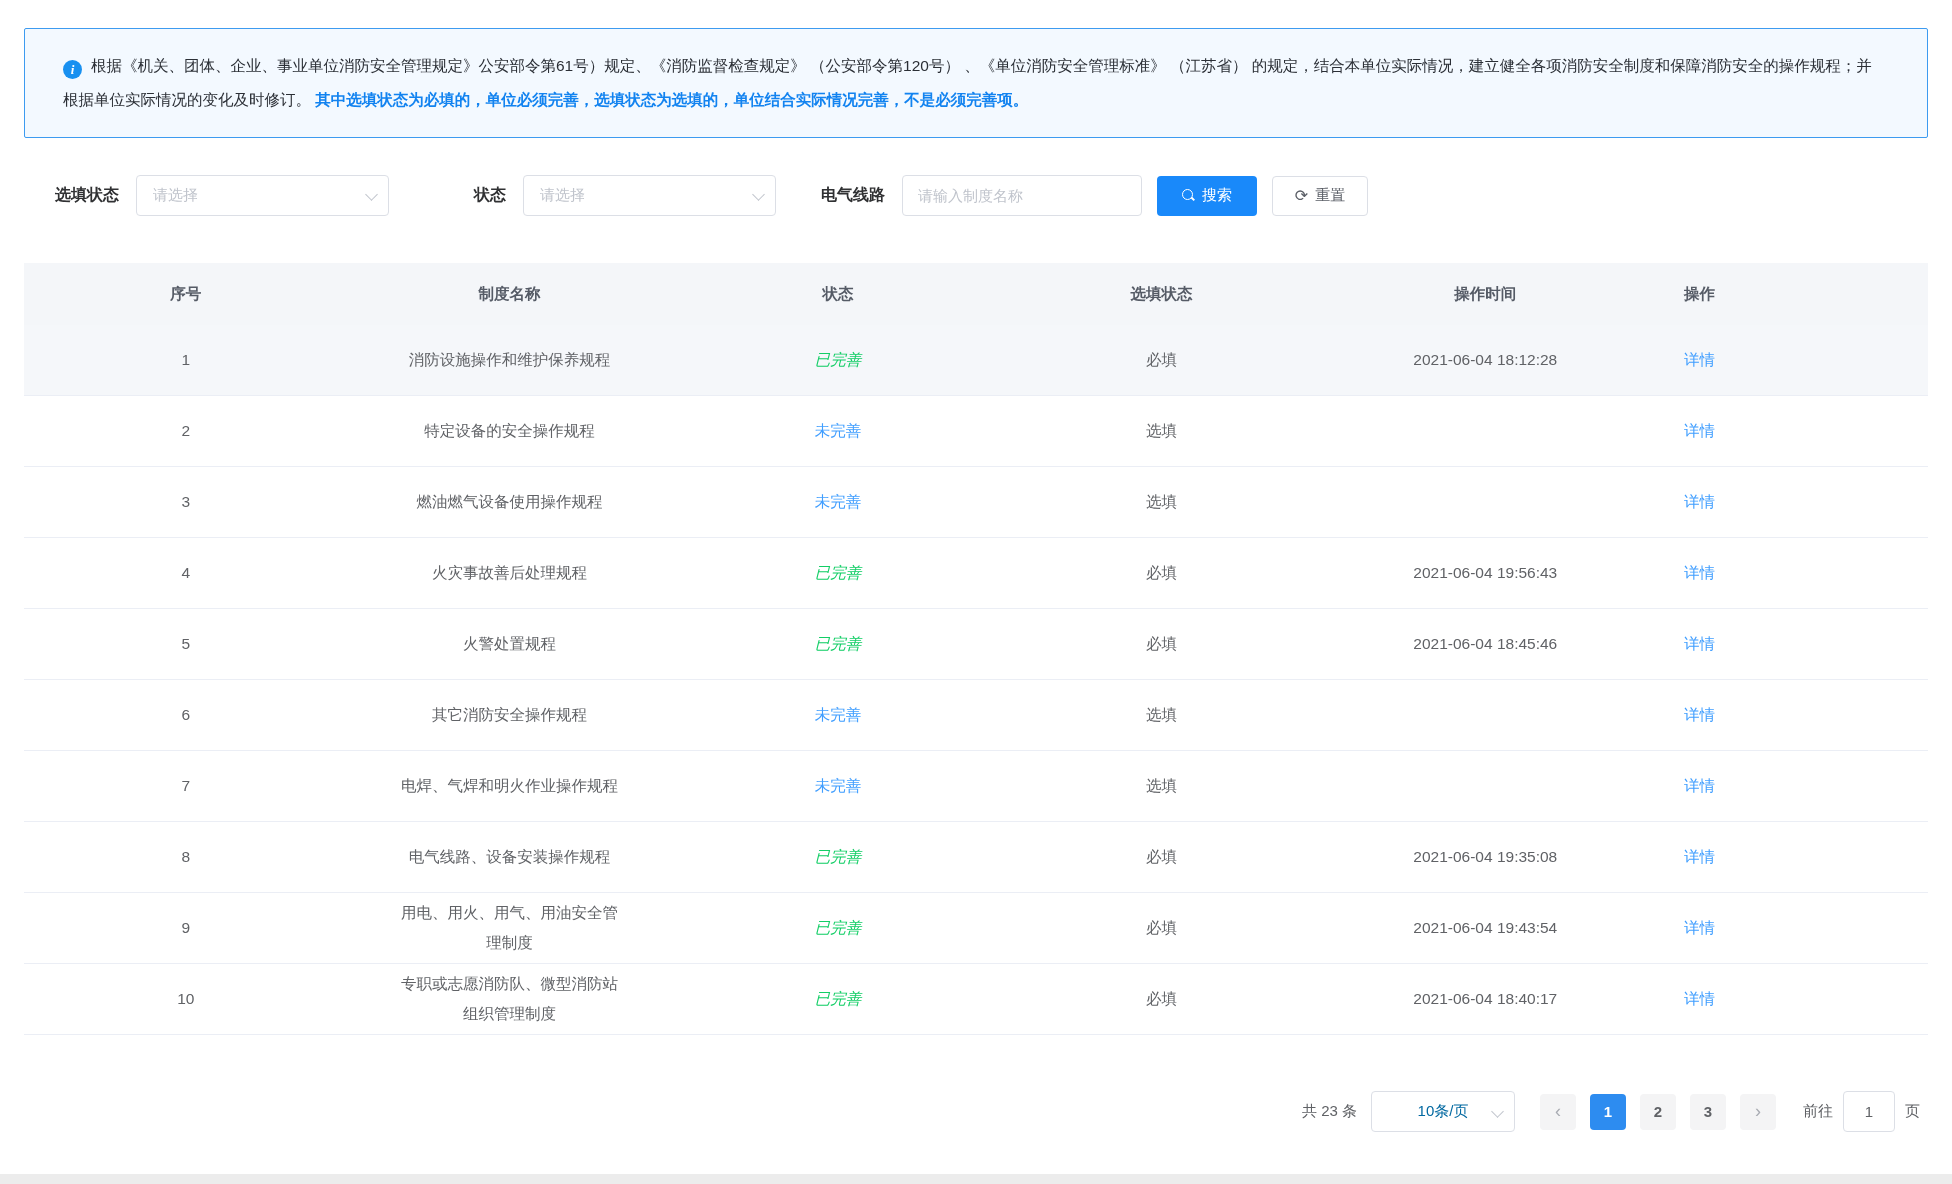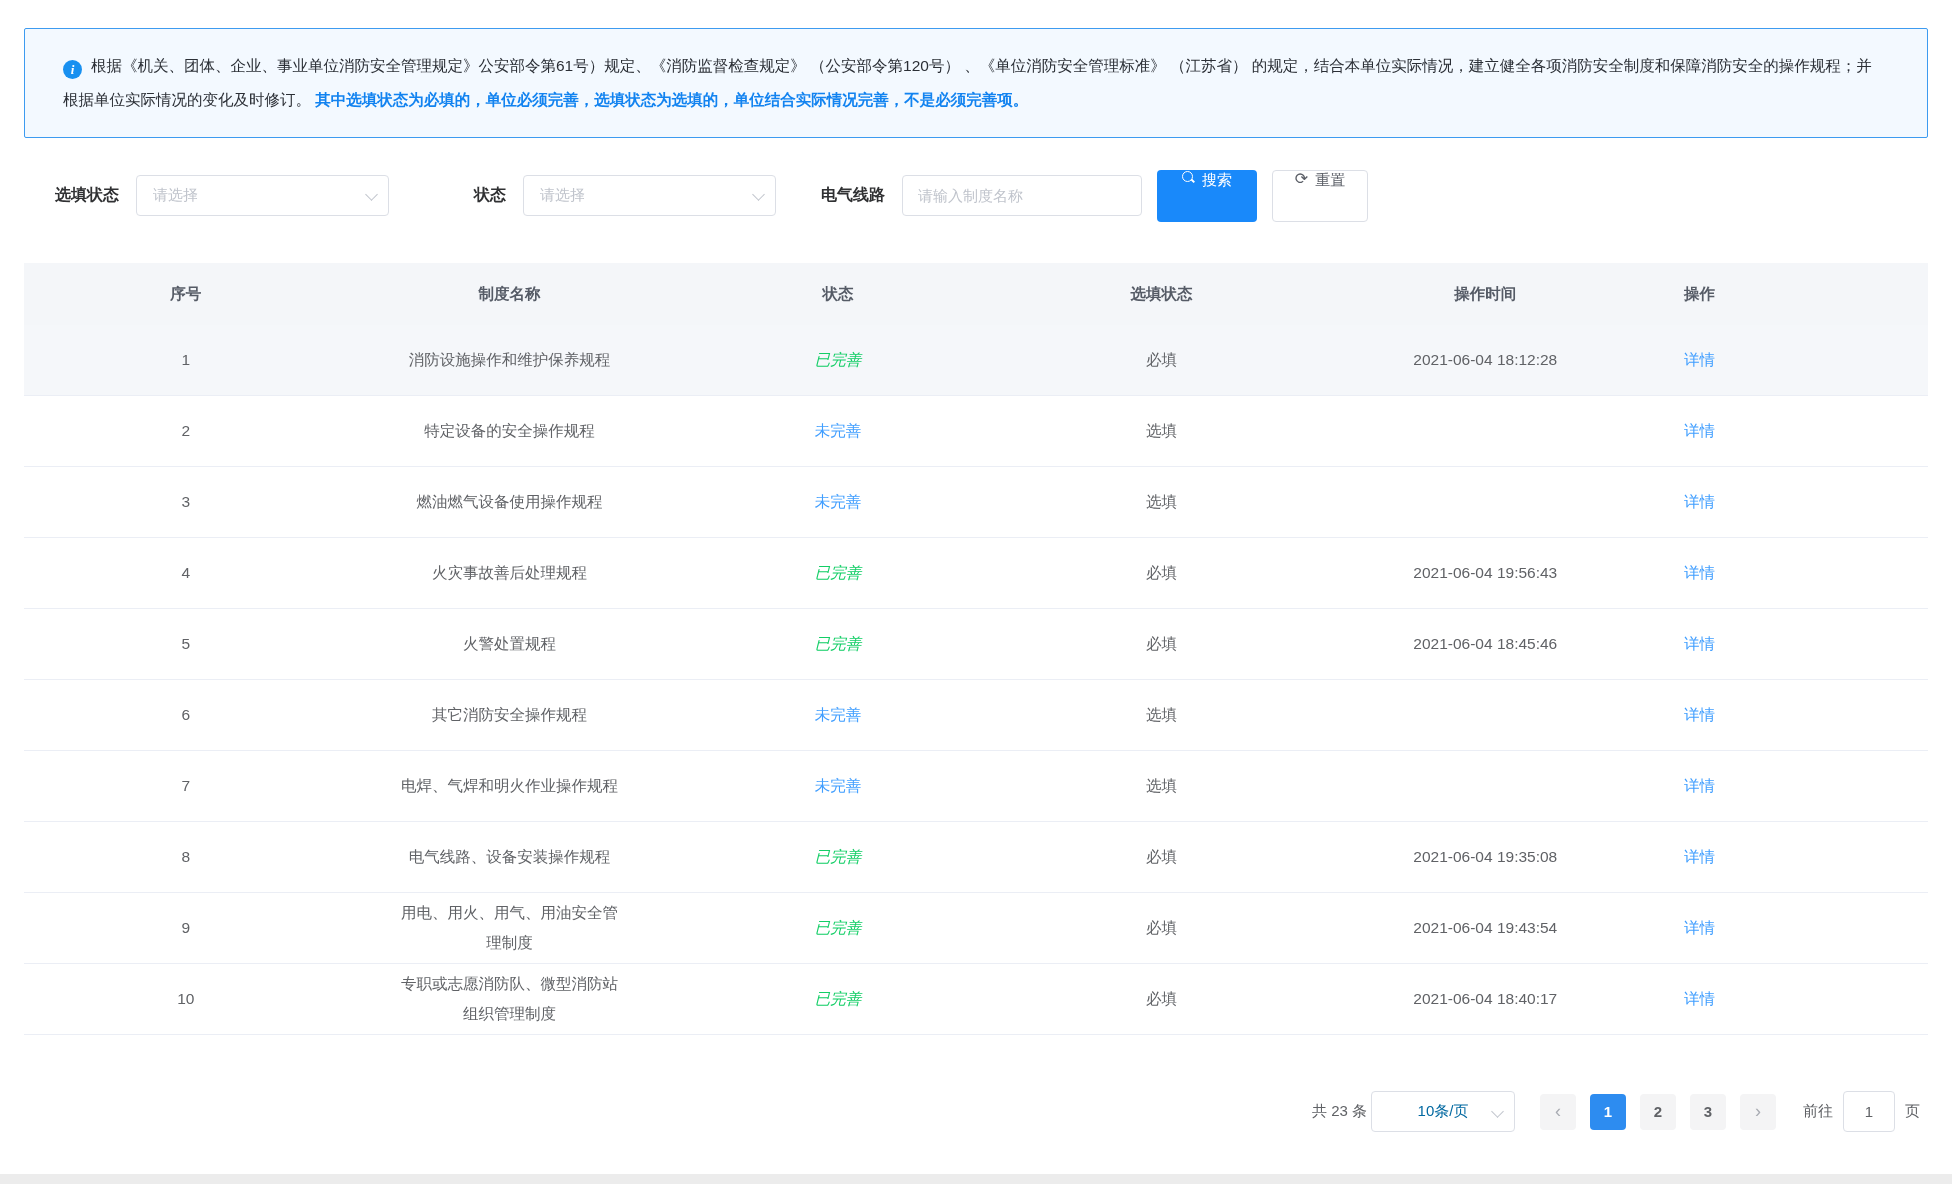--- a/index.html
+++ b/index.html
@@ -21,21 +21,21 @@
   .flabel { font-size:16px; font-weight:700; color:#303133; margin-right:17px; white-space:nowrap; }
   .select-box { position:relative; width:253px; height:41px; border:1px solid #dcdfe6; border-radius:4px;
     background:#fff; display:flex; align-items:center; padding:0 30px 0 16px; cursor:pointer; }
   .placeholder { color:#c0c4cc; font-size:15px; }
   .chev { position:absolute; right:12px; top:14px; width:9px; height:9px;
     border-right:1.5px solid #c0c4cc; border-bottom:1.5px solid #c0c4cc; transform:rotate(45deg); }
   .gap-lg { margin-left:85px; } .gap-md { margin-left:45px; }
   .text-input { width:240px; height:41px; border:1px solid #dcdfe6; border-radius:4px;
     padding:16px 15px; font-size:15px; color:#606266; outline:none; }
   .text-input::placeholder { color:#c0c4cc; }
-  .btn { height:52px; border-radius:4px; font-size:15px; display:inline-flex; align-items:flex-start;
+  .btn { height:40px; border-radius:4px; font-size:15px; display:inline-flex; align-items:center;
     justify-content:center; cursor:pointer; border:1px solid transparent; }
   .btn-primary { background:#1989fa; color:#fff; width:100px; margin-left:15px; }
   .btn-plain { background:#fff; color:#5a5e66; border-color:#dcdfe6; width:96px; margin-left:15px; }
   .search-glyph { position:relative; width:13px; height:13px; margin-right:7px; }
   .search-glyph::before { content:""; position:absolute; left:0; top:0; width:9px; height:9px;
     border:1.6px solid #fff; border-radius:50%; }
   .search-glyph::after { content:""; position:absolute; left:9px; top:9px; width:4px; height:1.6px;
     background:#fff; transform:rotate(45deg); }
   .refresh-glyph { font-size:16px; color:#5a5e66; margin-right:7px; line-height:1; }
 
@@ -49,21 +49,21 @@
   .td.name { padding:0 46px; }
   .th.op, .td.op { text-align:left; padding-left:32px; }
   .tr.highlight { background:#f5f7fa; }
   [data-status="complete"] { color:#13ce66;font-style:italic; }
   [data-status="incomplete"] { color:#409eff; }
   .link { color:#409eff; cursor:pointer; }
 
   
   .pagination { display:flex; align-items:center; justify-content:flex-end;
     margin-top:56px; padding-right:8px; font-size:15px; color:#606266; }
-  .total { margin-right:4px; }
+  .total { margin-right:14px; }
   .size-select { position:relative; width:144px; height:41px; border:1px solid #dcdfe6; border-radius:4px;
     display:flex; align-items:center; justify-content:center; color:#0369a1; cursor:pointer; margin-right:18px; }
   .size-select .chev { top:15px; }
   .pg-btn { min-width:36px; height:36px; margin:0 7px; border-radius:4px; background:#f4f4f5;
     color:#606266; font-weight:700; font-size:15px; display:inline-flex; align-items:center;
     justify-content:center; cursor:pointer; }
   .pg-btn.active { background:#2d8cf0; color:#fff; }
   .pg-arrow { font-size:18px; font-weight:400; color:#a8abb2; }
   .goto { margin-left:20px; display:flex; align-items:center; }
   .goto-input { width:52px; height:41px; border:1px solid #dcdfe6; border-radius:4px;

